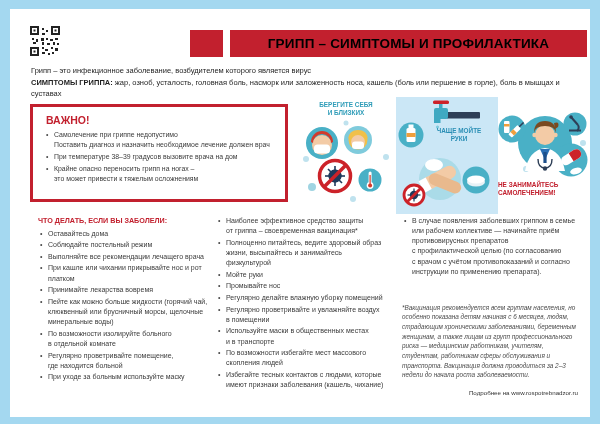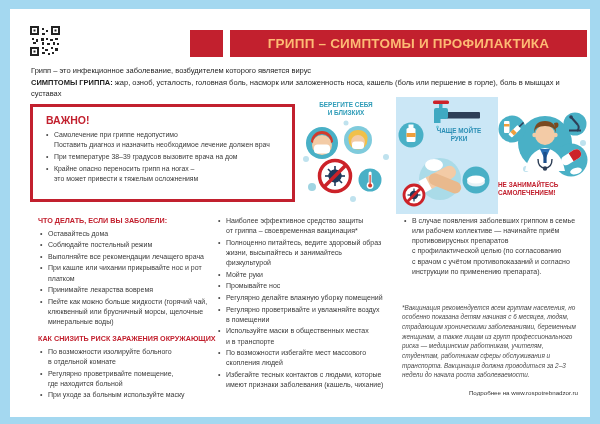--- a/index.html
+++ b/index.html
@@ -13,29 +13,29 @@
 
   
   .qr{position:absolute;left:20px;top:17px;width:30px;height:30px;}
   .logo-block{position:absolute;left:56px;top:19px;width:120px;}
   .logo-name{font-size:11.5px;font-weight:bold;color:#4a4a4a;letter-spacing:.2px;}
   .logo-sub{font-size:5px;color:#5a5a5a;margin-top:2.5px;line-height:1.35;font-weight:bold;}
   .logo-phone{color:#c2202e;}
   .red-square{position:absolute;left:180px;top:21px;width:33px;height:27px;background:#c2202e;}
   .banner{position:absolute;left:220px;top:21px;width:357px;height:27px;background:#c2202e;
     display:flex;align-items:center;justify-content:center;}
-  .banner-title{color:#fdba74;font-weight:bold;font-size:13.5px;letter-spacing:.2px;}
+  .banner-title{color:#000000;font-weight:bold;font-size:13.5px;letter-spacing:.2px;}
 
   
   .intro{position:absolute;left:21px;top:56px;width:556px;font-size:7.5px;color:#1e1e1e;line-height:1.55;}
   .intro b{font-weight:bold;}
 
   
   .important{position:absolute;left:20px;top:95px;width:236px;height:80px;
-    border:3px solid #c2202e;padding:6px 12px 6px 11px;}
+    border:3px solid #c2202e;padding:6px 5px 6px 11px;}
   .important-title{color:#c2202e;font-weight:bold;font-size:10.5px;margin:1px 0 4px 2px;}
   ul.blist{list-style:none;margin:0;padding:0;}
   ul.blist li{position:relative;padding-left:10px;margin:0 0 1.5px 0;
     font-size:7px;line-height:1.45;color:#3a3a3a;white-space:pre-line;}
   ul.blist li:before{content:"•";position:absolute;left:2px;top:0;color:#4a4a4a;}
   .important ul.blist li{font-size:6.9px;line-height:1.5;}
 
   
   .illos{position:absolute;left:288px;top:88px;width:290px;height:117px;display:flex;}
   .panel{position:relative;}
@@ -281,21 +281,20 @@
       <li>Оставайтесь дома</li>
       <li>Соблюдайте постельный режим</li>
       <li>Выполняйте все рекомендации лечащего врача</li>
       <li>При кашле или чихании прикрывайте нос и рот
 платком</li>
       <li>Принимайте лекарства вовремя</li>
       <li>Пейте как можно больше жидкости (горячий чай,
 клюквенный или брусничный морсы, щелочные
 минеральные воды)</li>
     </ul>
-    <h3 class="second">КАК СНИЗИТЬ РИСК ЗАРАЖЕНИЯ ОКРУЖАЮЩИХ</h3>
     <ul class="blist">
       <li>По возможности изолируйте больного
 в отдельной комнате</li>
       <li>Регулярно проветривайте помещение,
 где находится больной</li>
       <li>При уходе за больным используйте маску</li>
     </ul>
   </div>
 
   <div class="col col2">

